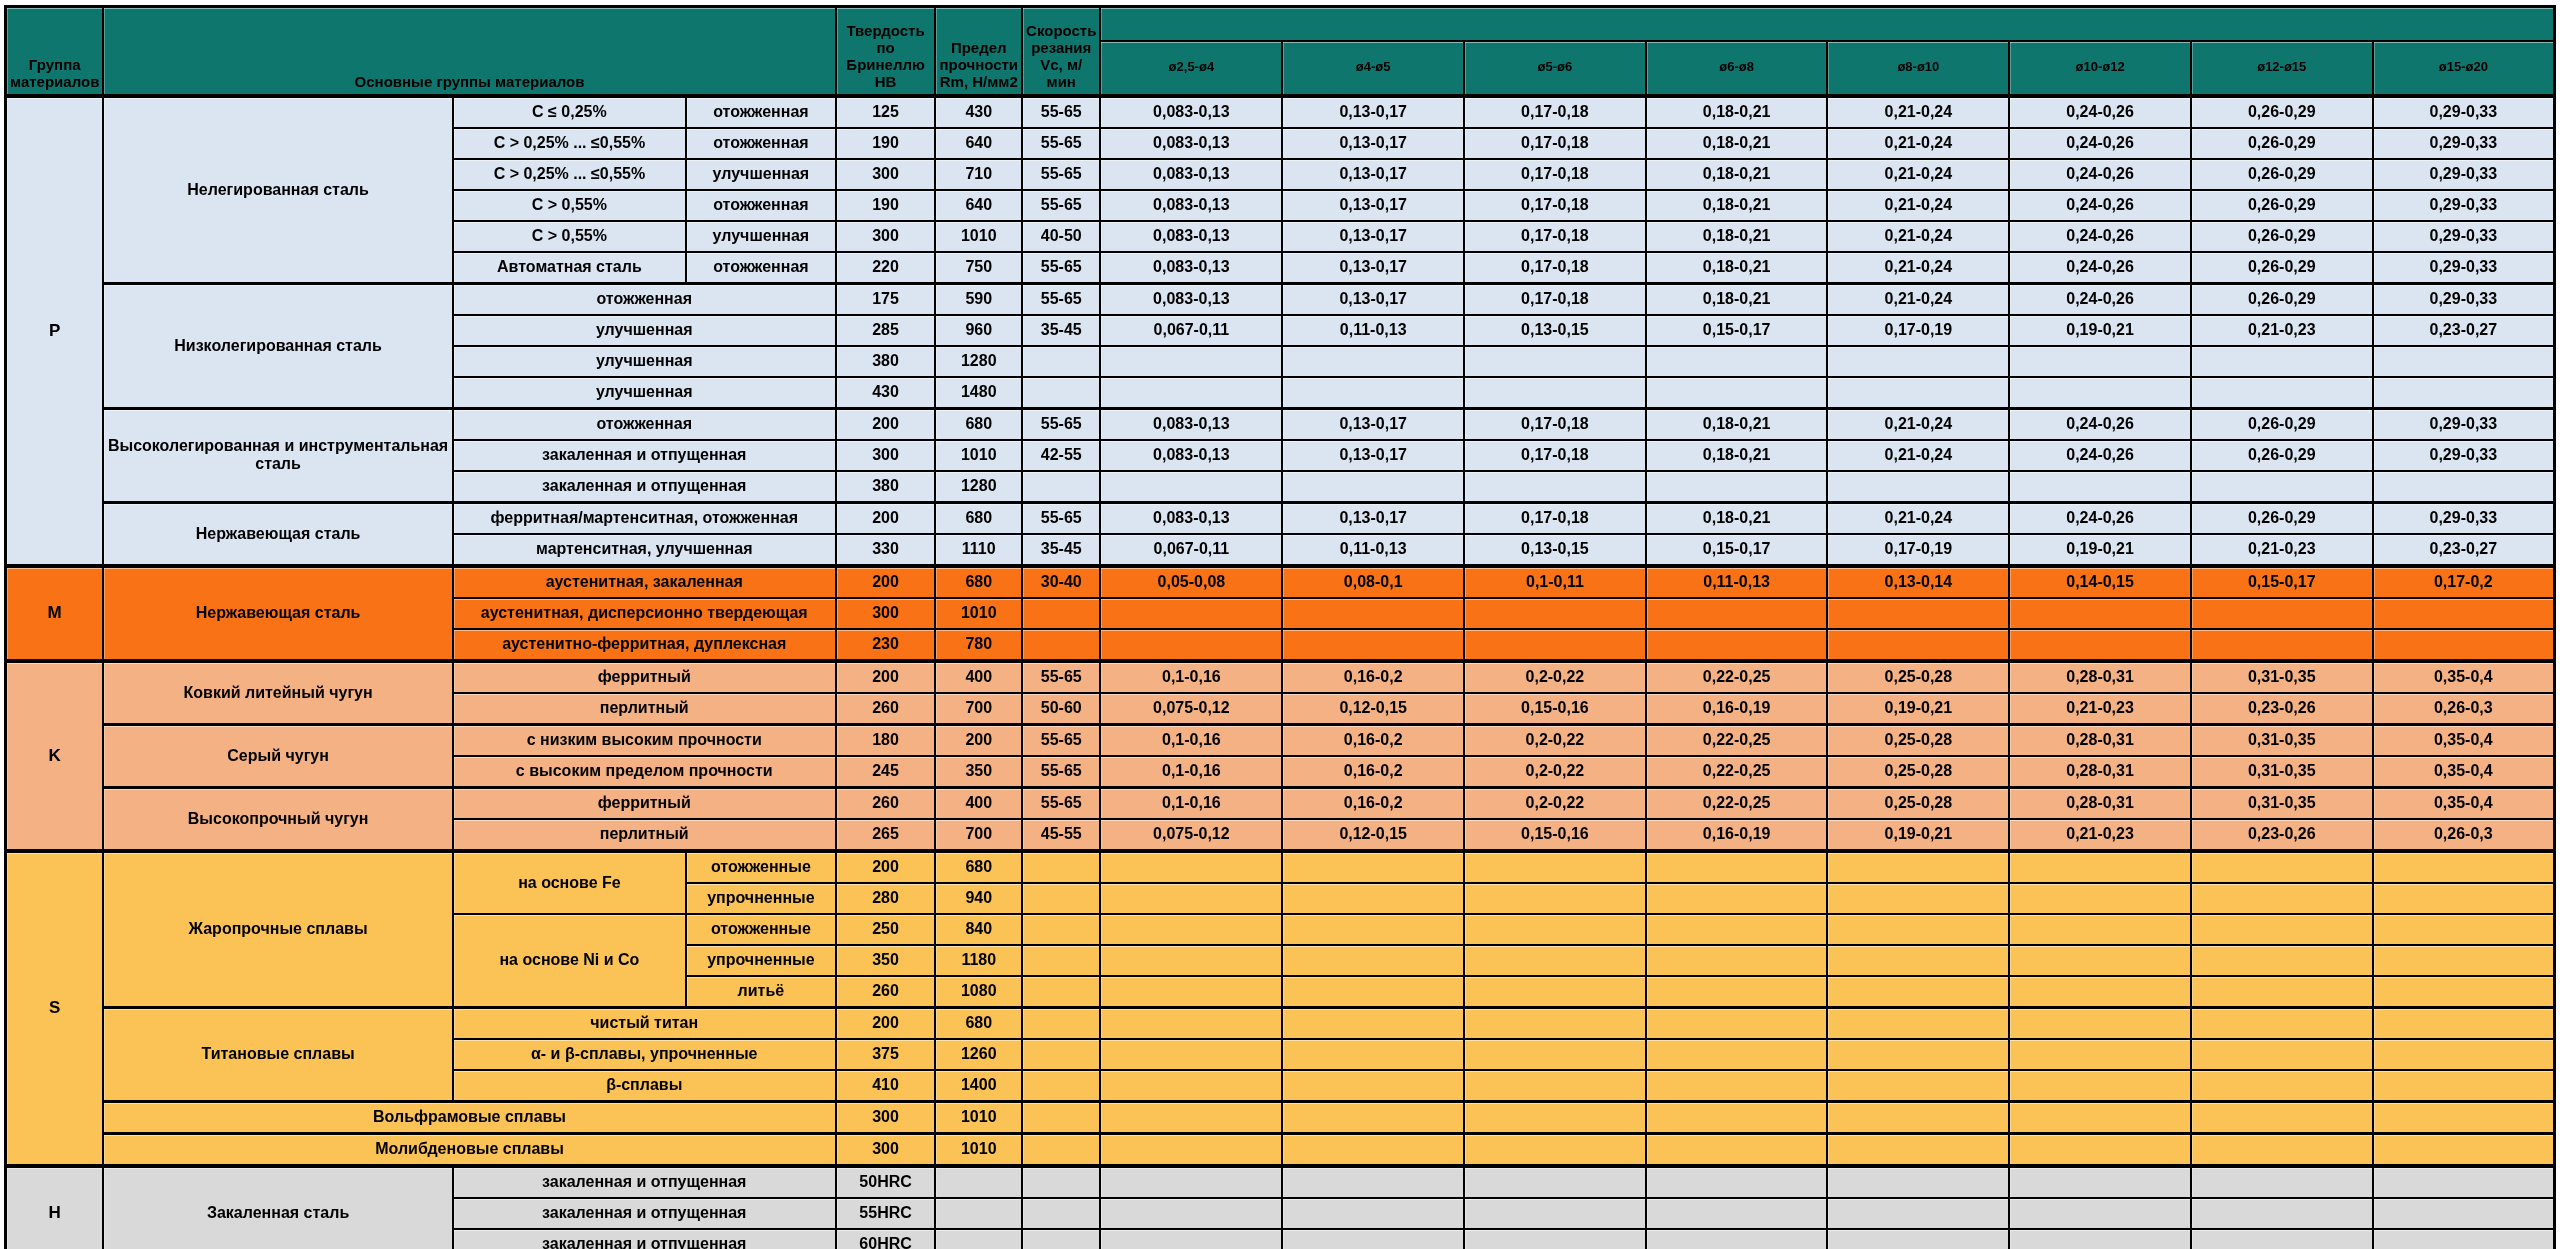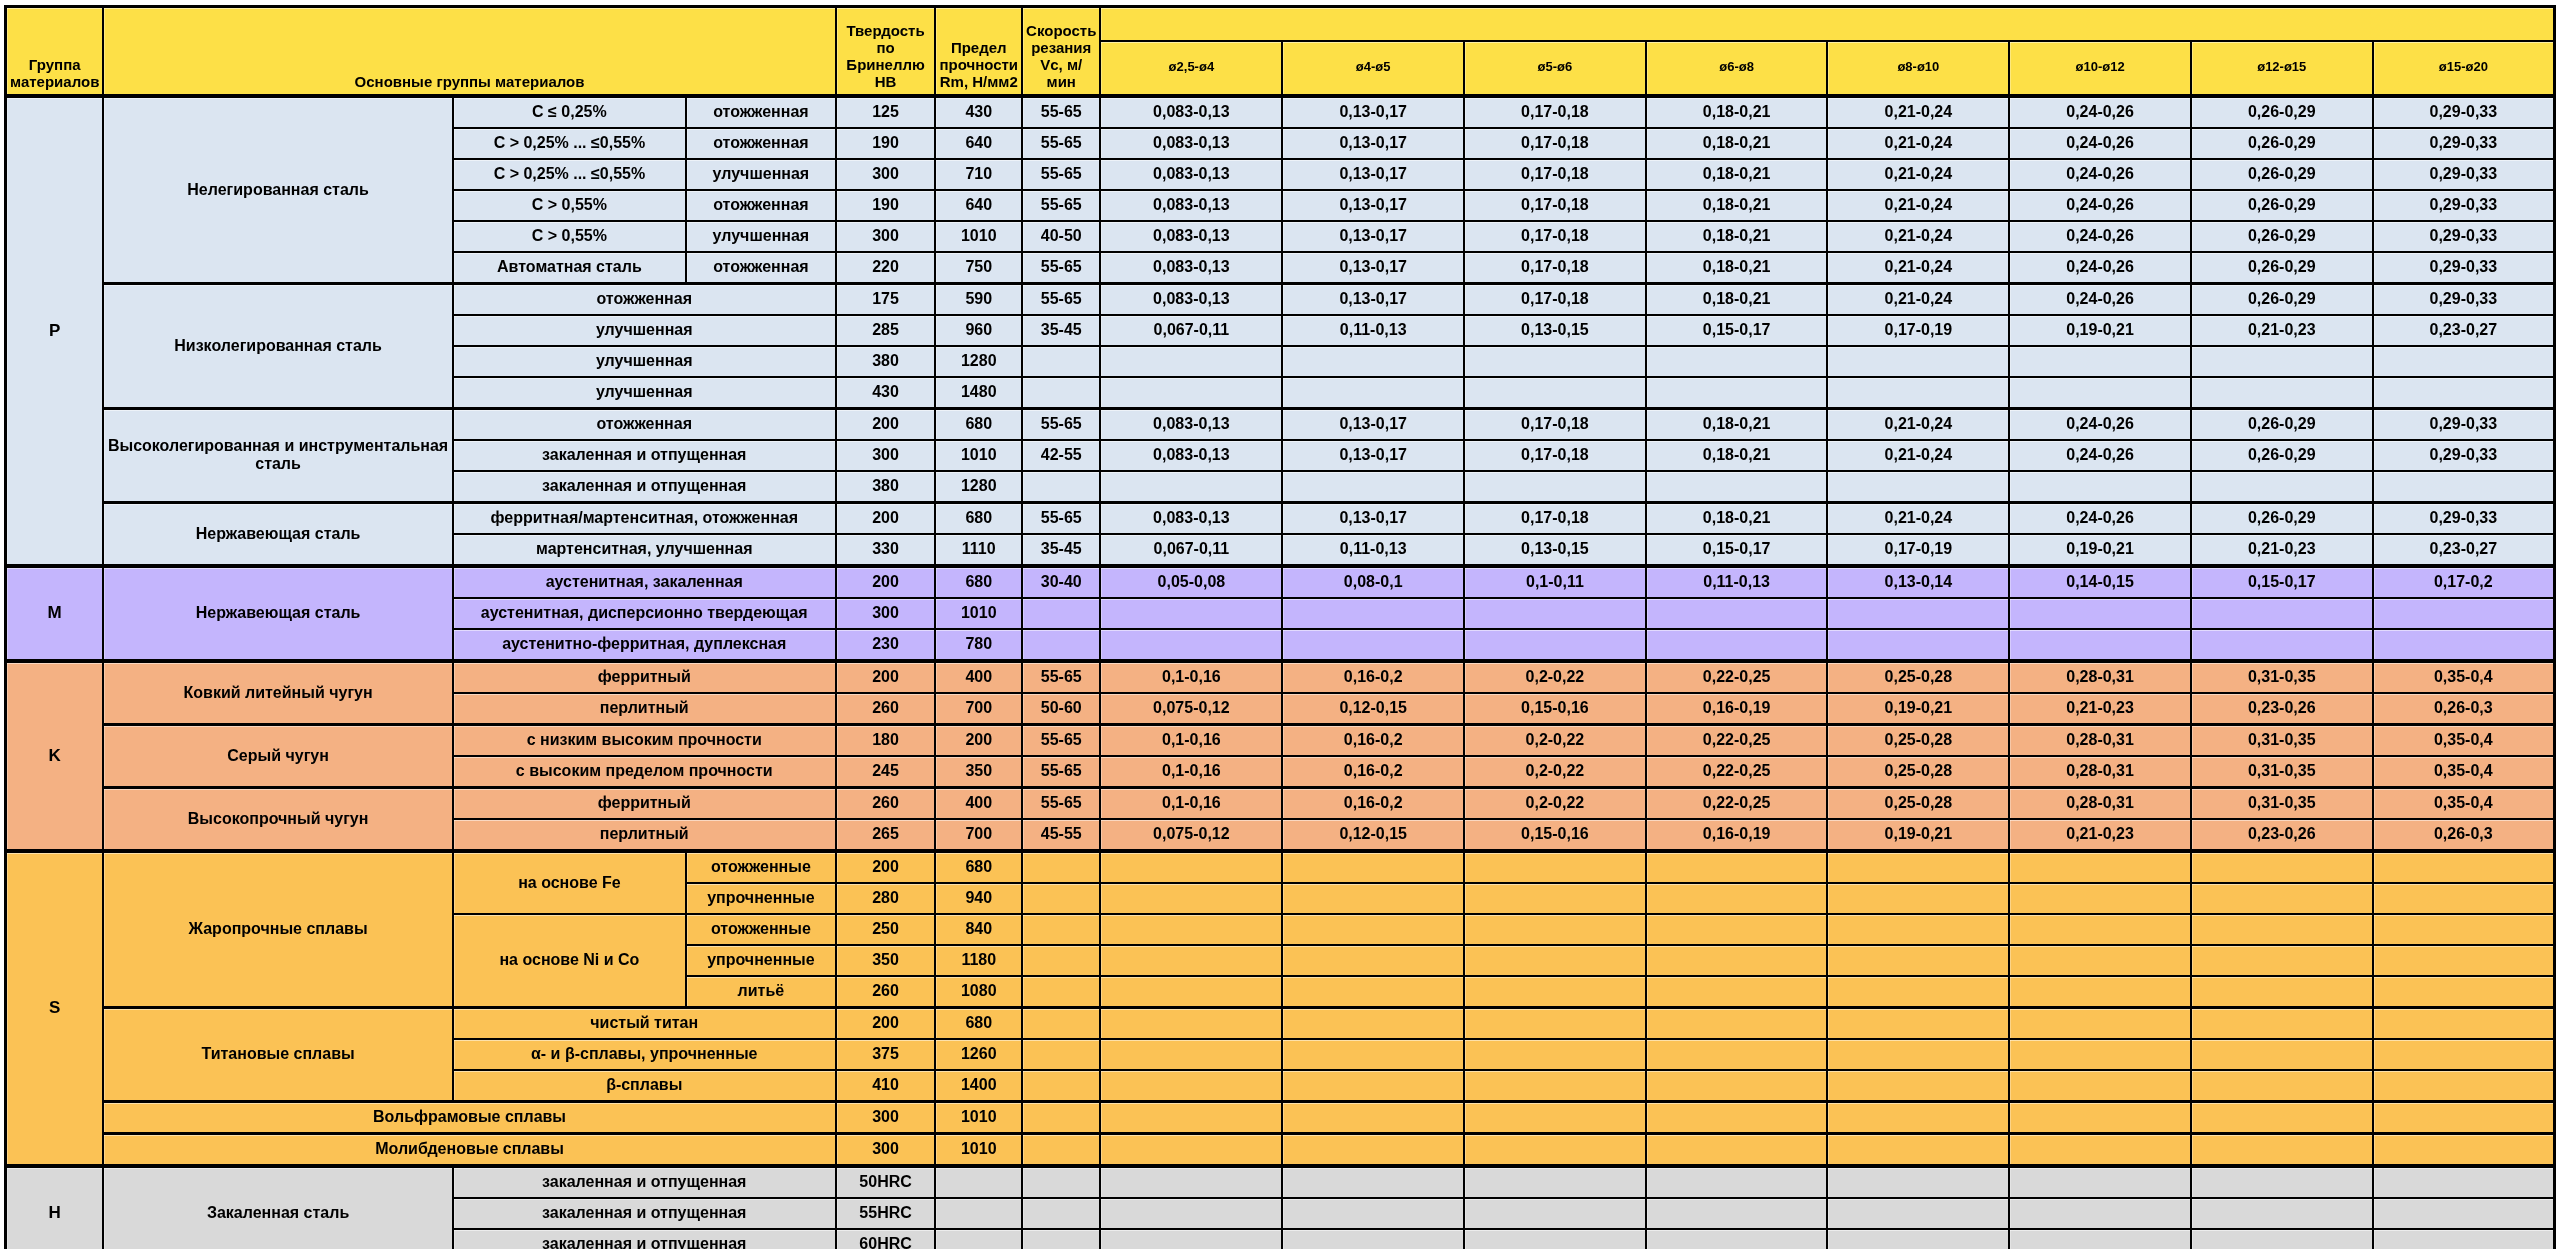--- a/index.html
+++ b/index.html
@@ -16,28 +16,28 @@
   td,th{
     border:2px solid #000;
     text-align:center;
     vertical-align:middle;
     padding:0 3px;
     height:29px;
     overflow:hidden;
     white-space:nowrap;
     box-shadow:inset 0 1px 0 rgba(255,255,255,.5), inset 1px 0 0 rgba(255,255,255,.3);
   }
-  thead th{background:#fde047;font-size:15px;white-space:normal;line-height:1.15;}
+  thead th{background:#0f766e;font-size:15px;white-space:normal;line-height:1.15;}
   thead tr.hd1{height:34px;}
   thead tr.hd2{height:55px;}
   th.vbottom{vertical-align:bottom;padding-bottom:3px;}
   th.dia{vertical-align:middle;font-size:13px;}
   
   tr.grp-p td{background:#dbe5f1;}
-  tr.grp-m td{background:#c4b5fd;margin-top:30px;}
+  tr.grp-m td{background:#f97316;margin-top:30px;}
   tr.grp-k td{background:#f4b183;}
   tr.grp-s td{background:#fbc255;}
   tr.grp-h td{background:#d9d9d9;}
   
   tr.gfirst td{border-top:4px solid #000;}
   tr.sfirst td{border-top:3px solid #000;}
   thead tr.hd2 th{border-bottom:3px solid #000;}
   .cat{white-space:normal;line-height:1.1;}
   .grp-letter{font-size:17px;}
 </style>

